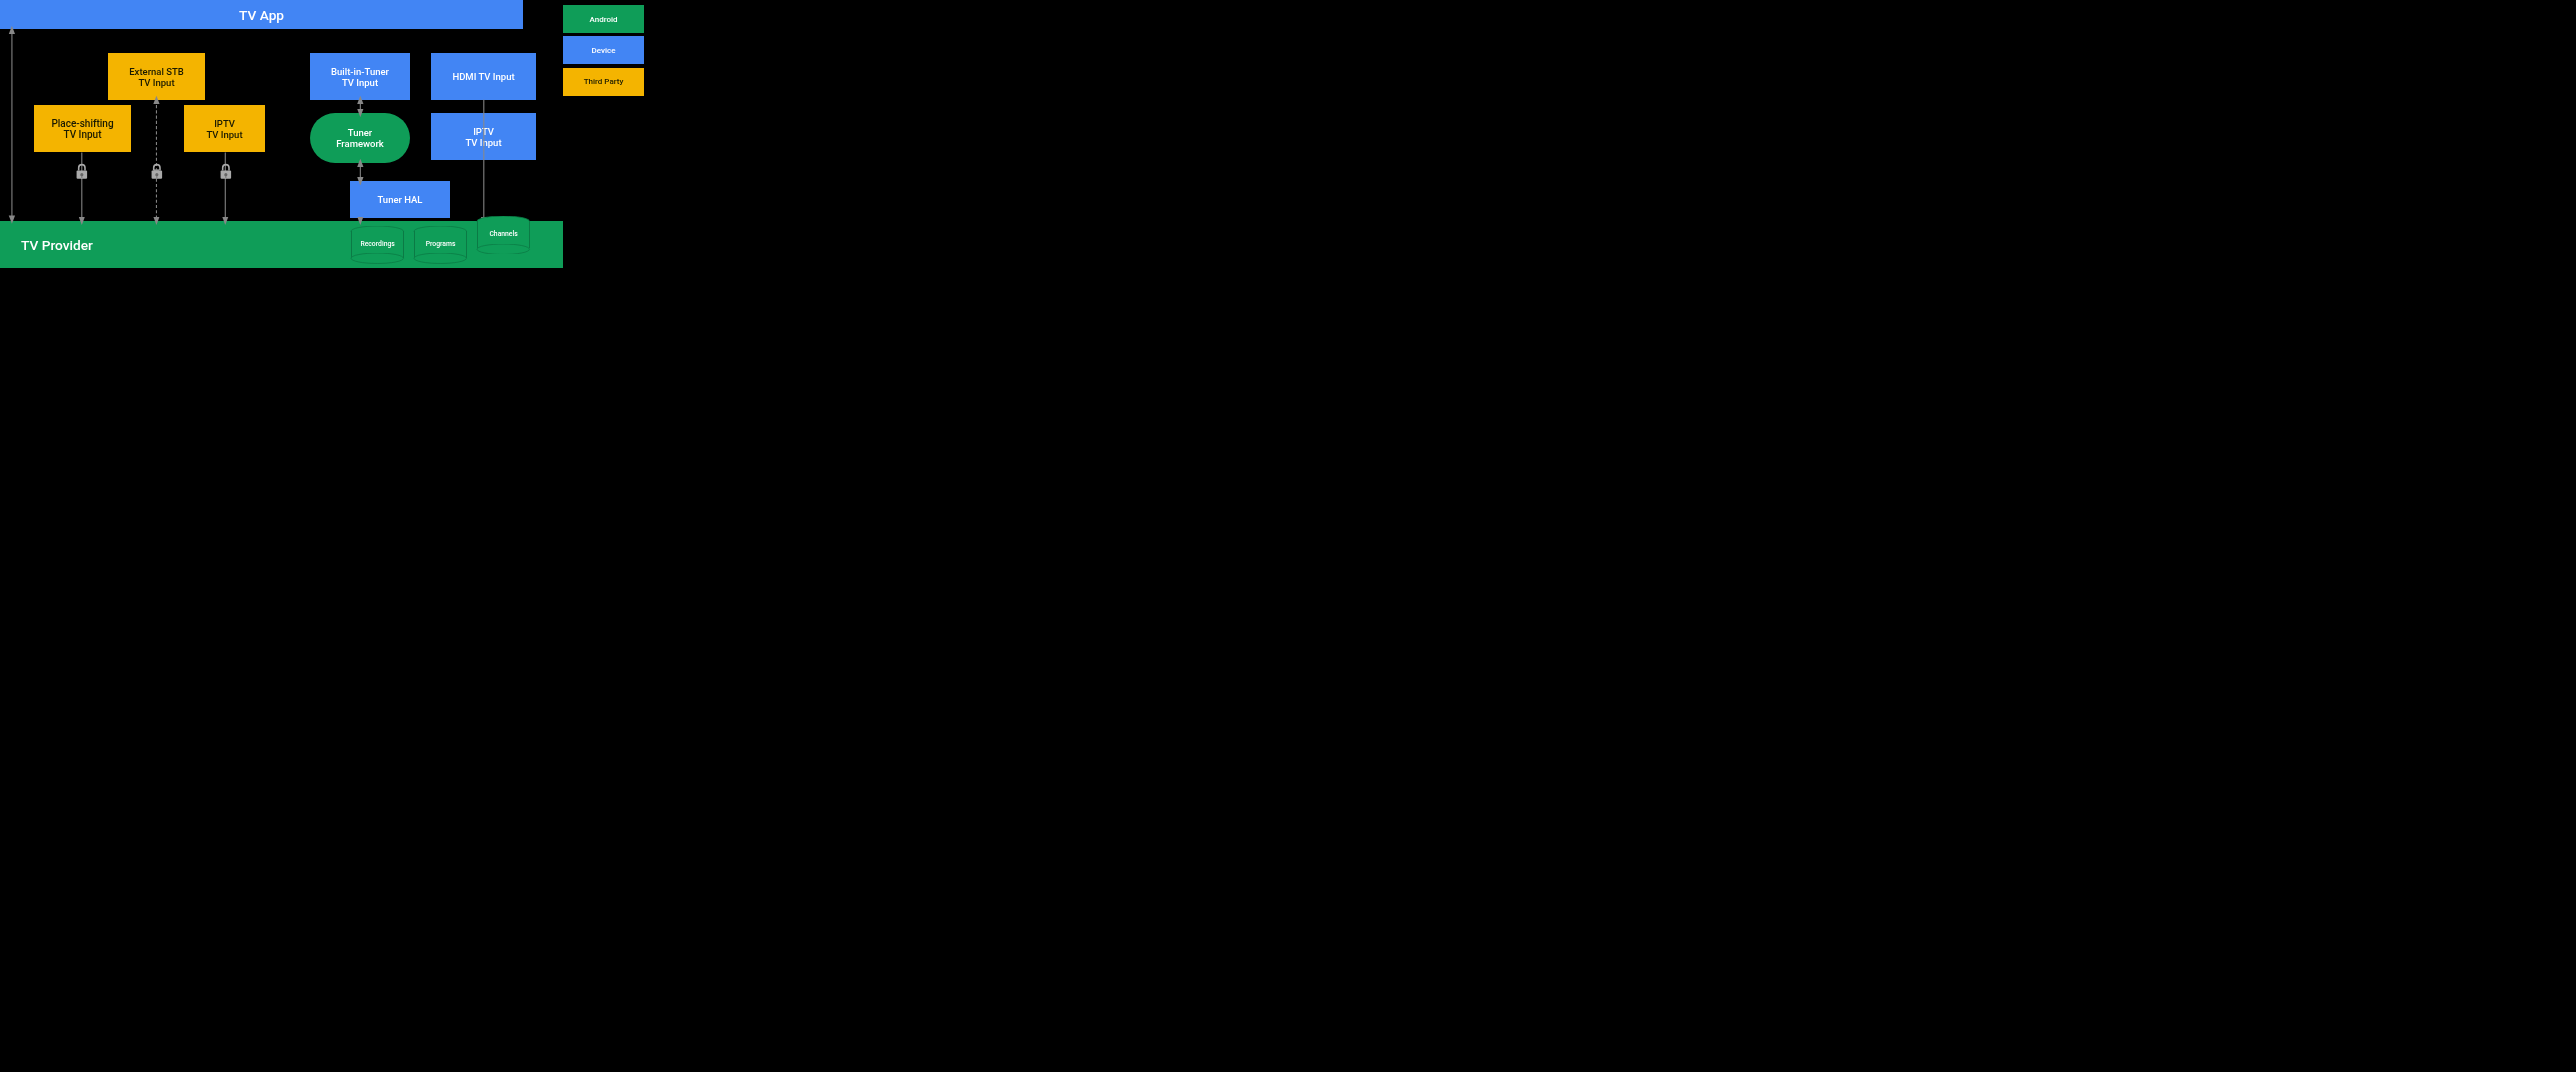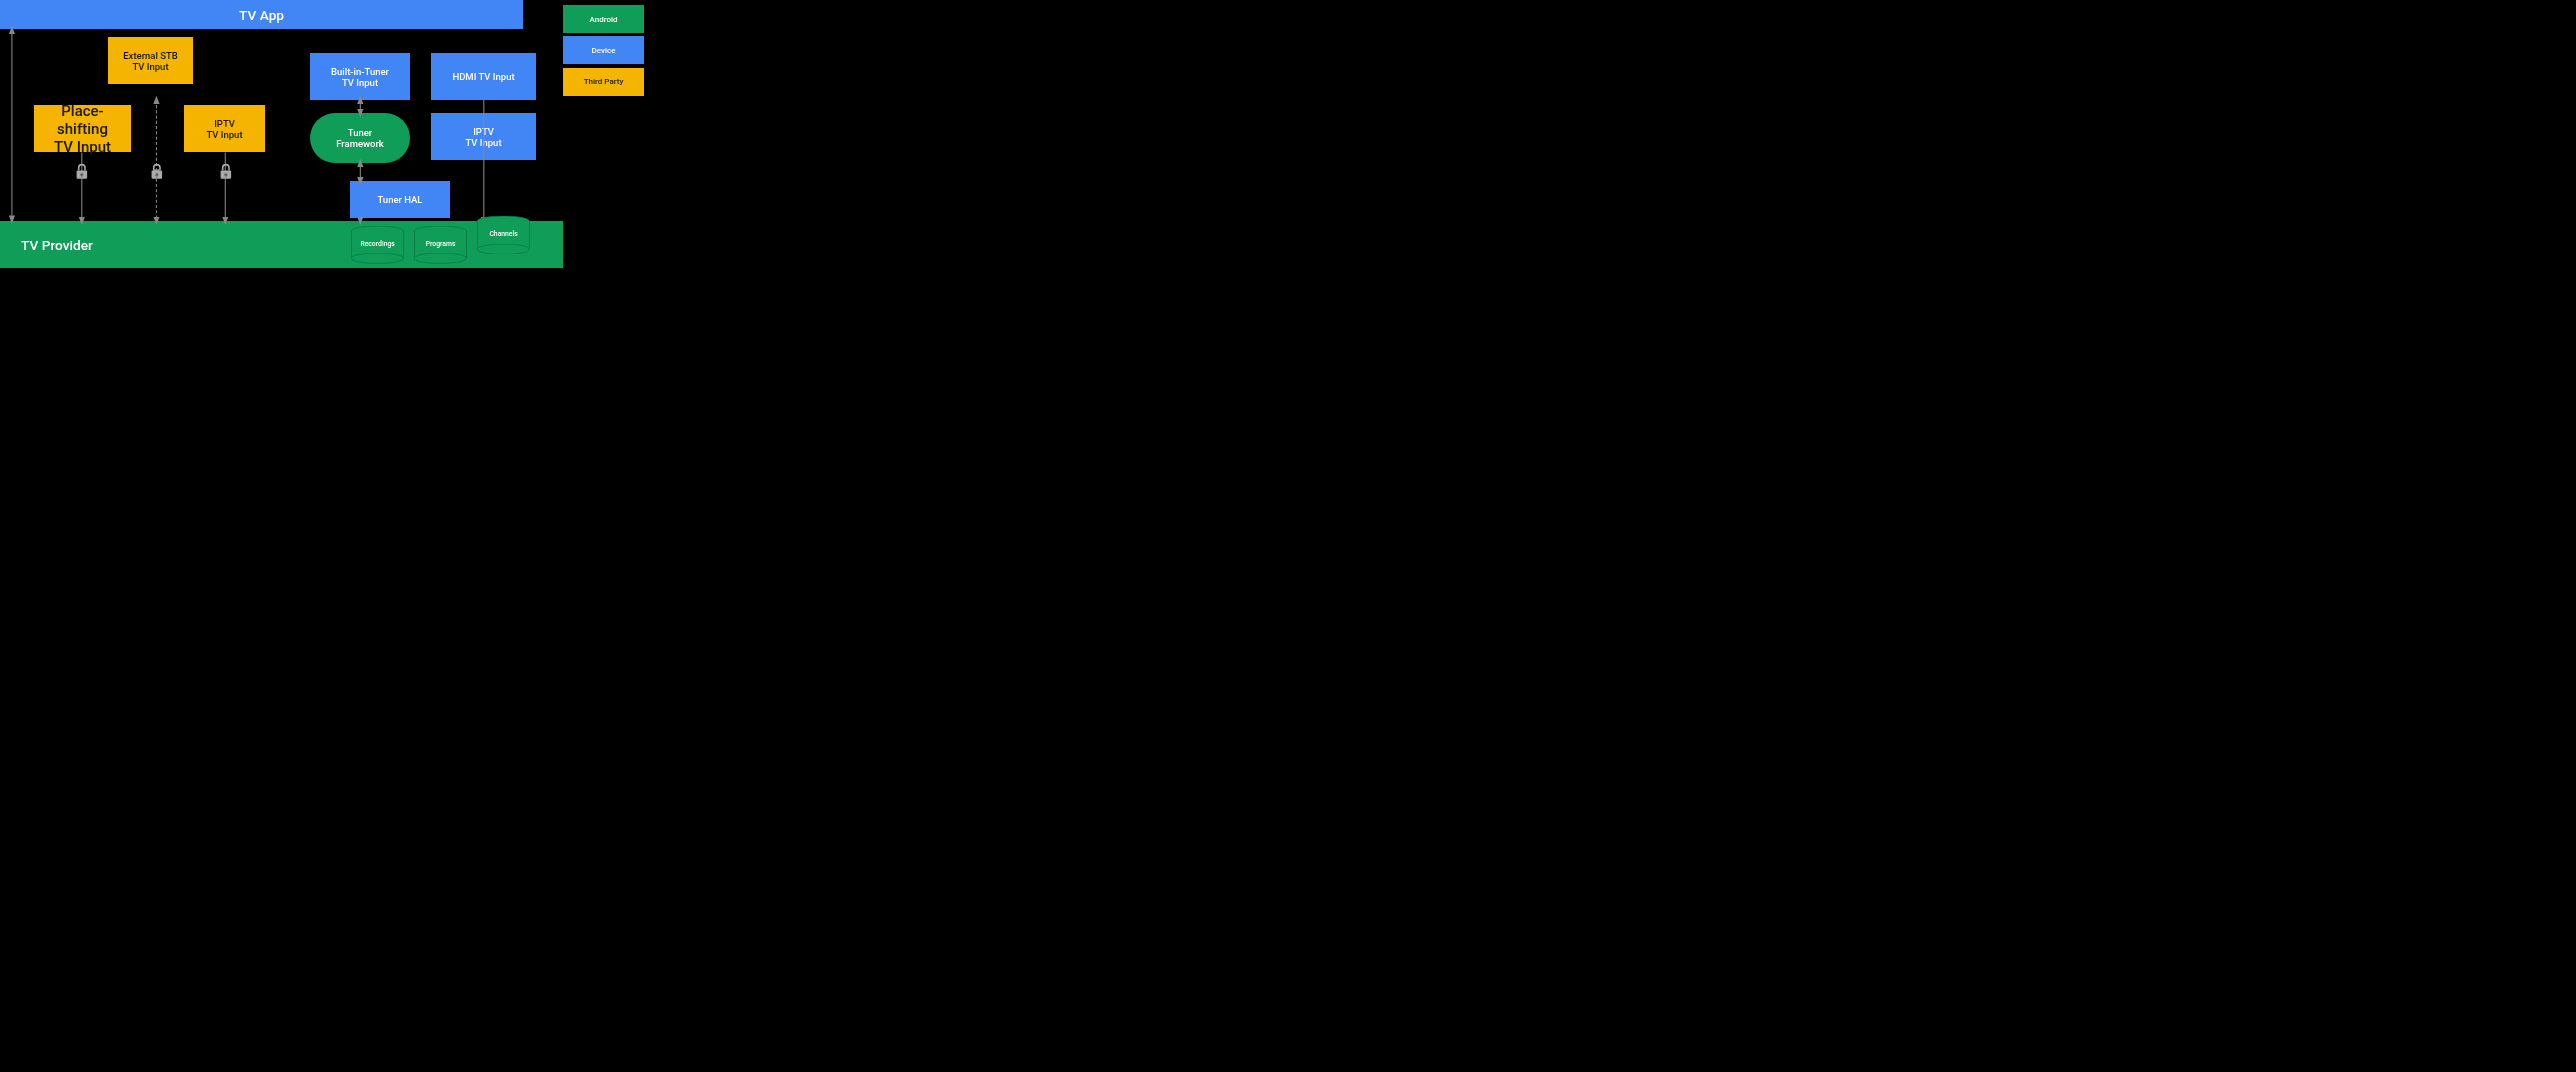--- a/index.html
+++ b/index.html
@@ -97,26 +97,26 @@
 <body>
 
 <div class="tv-app-header">
   <span>TV App</span>
 </div>
 
 <div class="tv-provider-footer">
   <span class="label">TV Provider</span>
 </div>
 
-<div class="box box-orange" style="left:108px; top:37px; width:85px; height:47px; font-size:9.5px;">
+<div class="box box-orange" style="left:108px; top:53px; width:97px; height:47px; font-size:9.5px;">
   <span style="white-space:pre-line;">External STB
 TV Input</span>
 </div>
 
-<div class="box box-orange" style="left:34px; top:105px; width:97px; height:47px; font-size:15px;">
+<div class="box box-orange" style="left:34px; top:105px; width:97px; height:47px; font-size:10px;">
   <span style="white-space:pre-line;">Place-shifting
 TV Input</span>
 </div>
 
 <div class="box box-orange" style="left:184px; top:105px; width:81px; height:47px; font-size:9.5px;">
   <span style="white-space:pre-line;">IPTV
 TV Input</span>
 </div>
 
 <div class="box box-blue" style="left:310px; top:53px; width:100px; height:47px; font-size:9.5px;">

